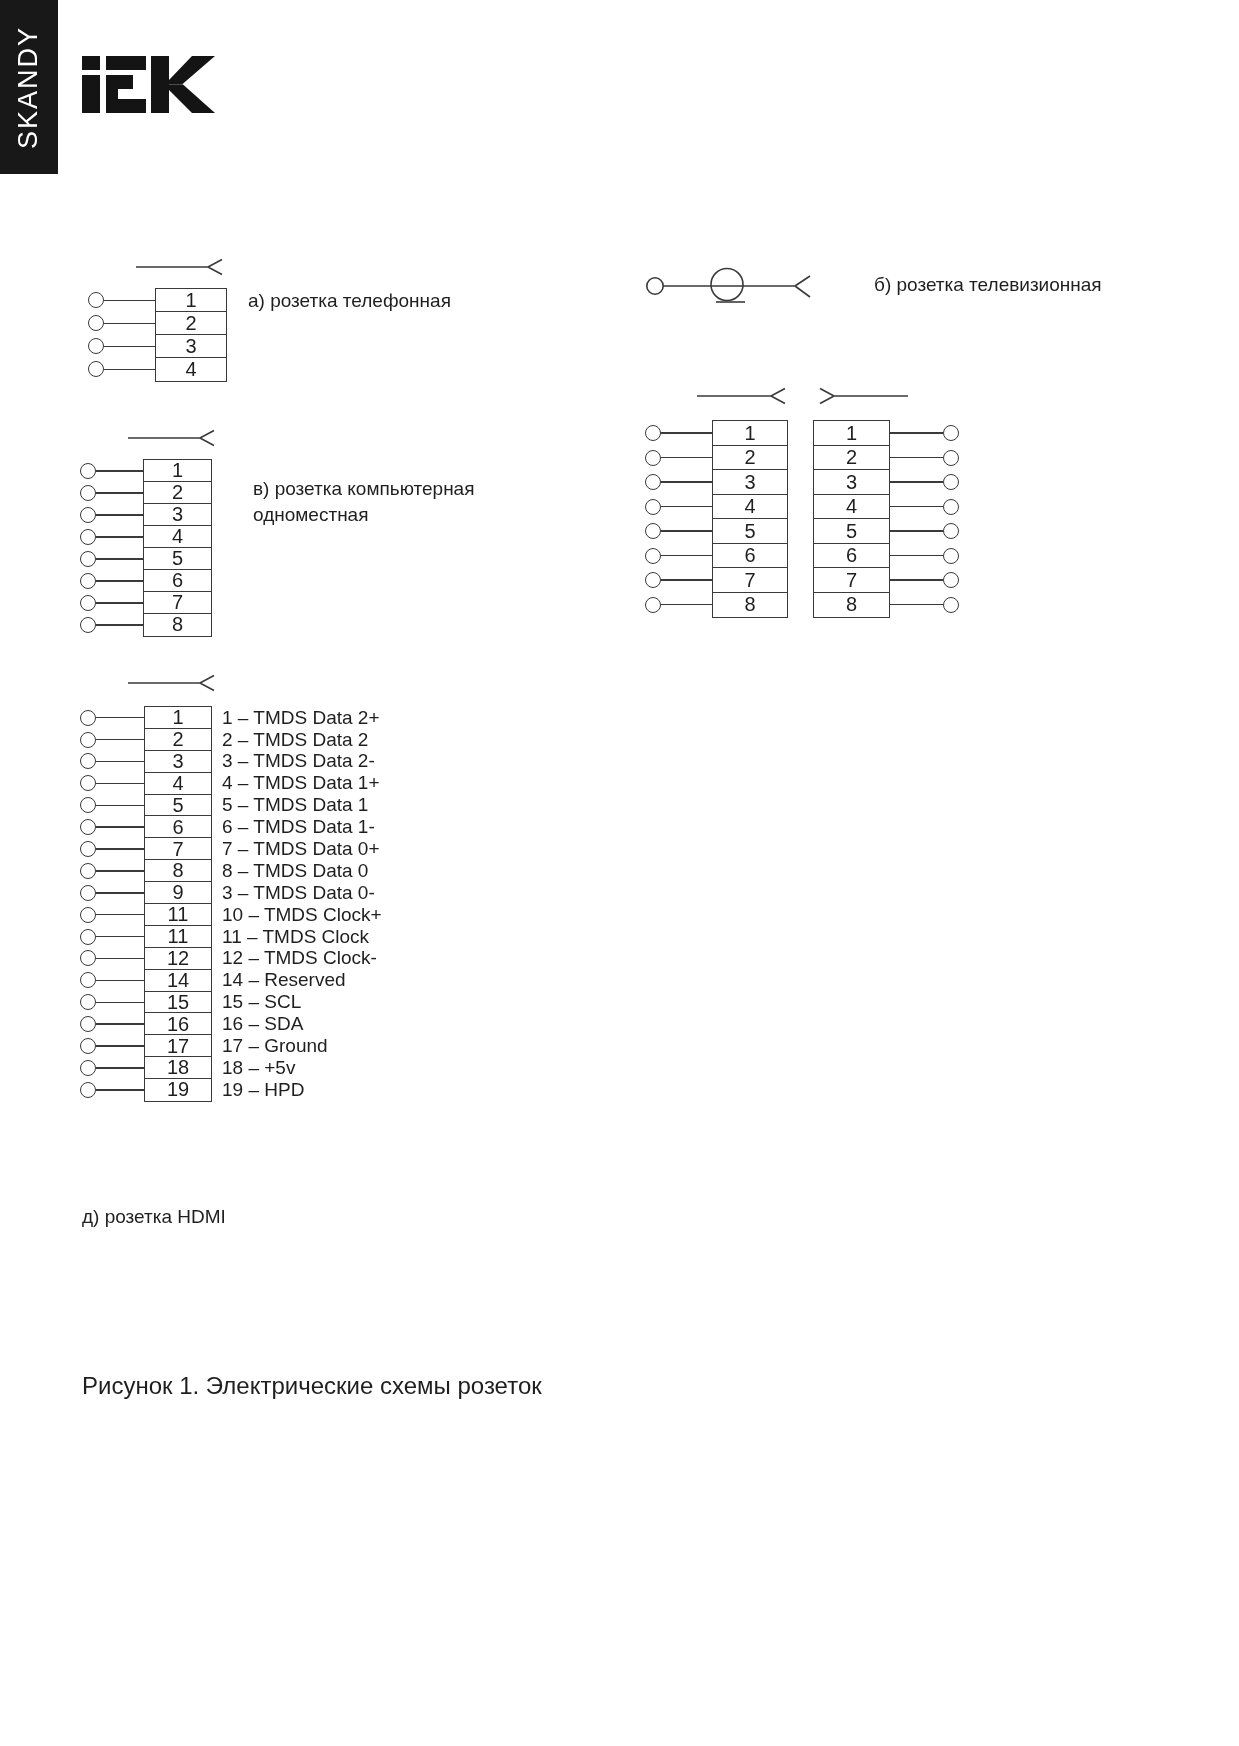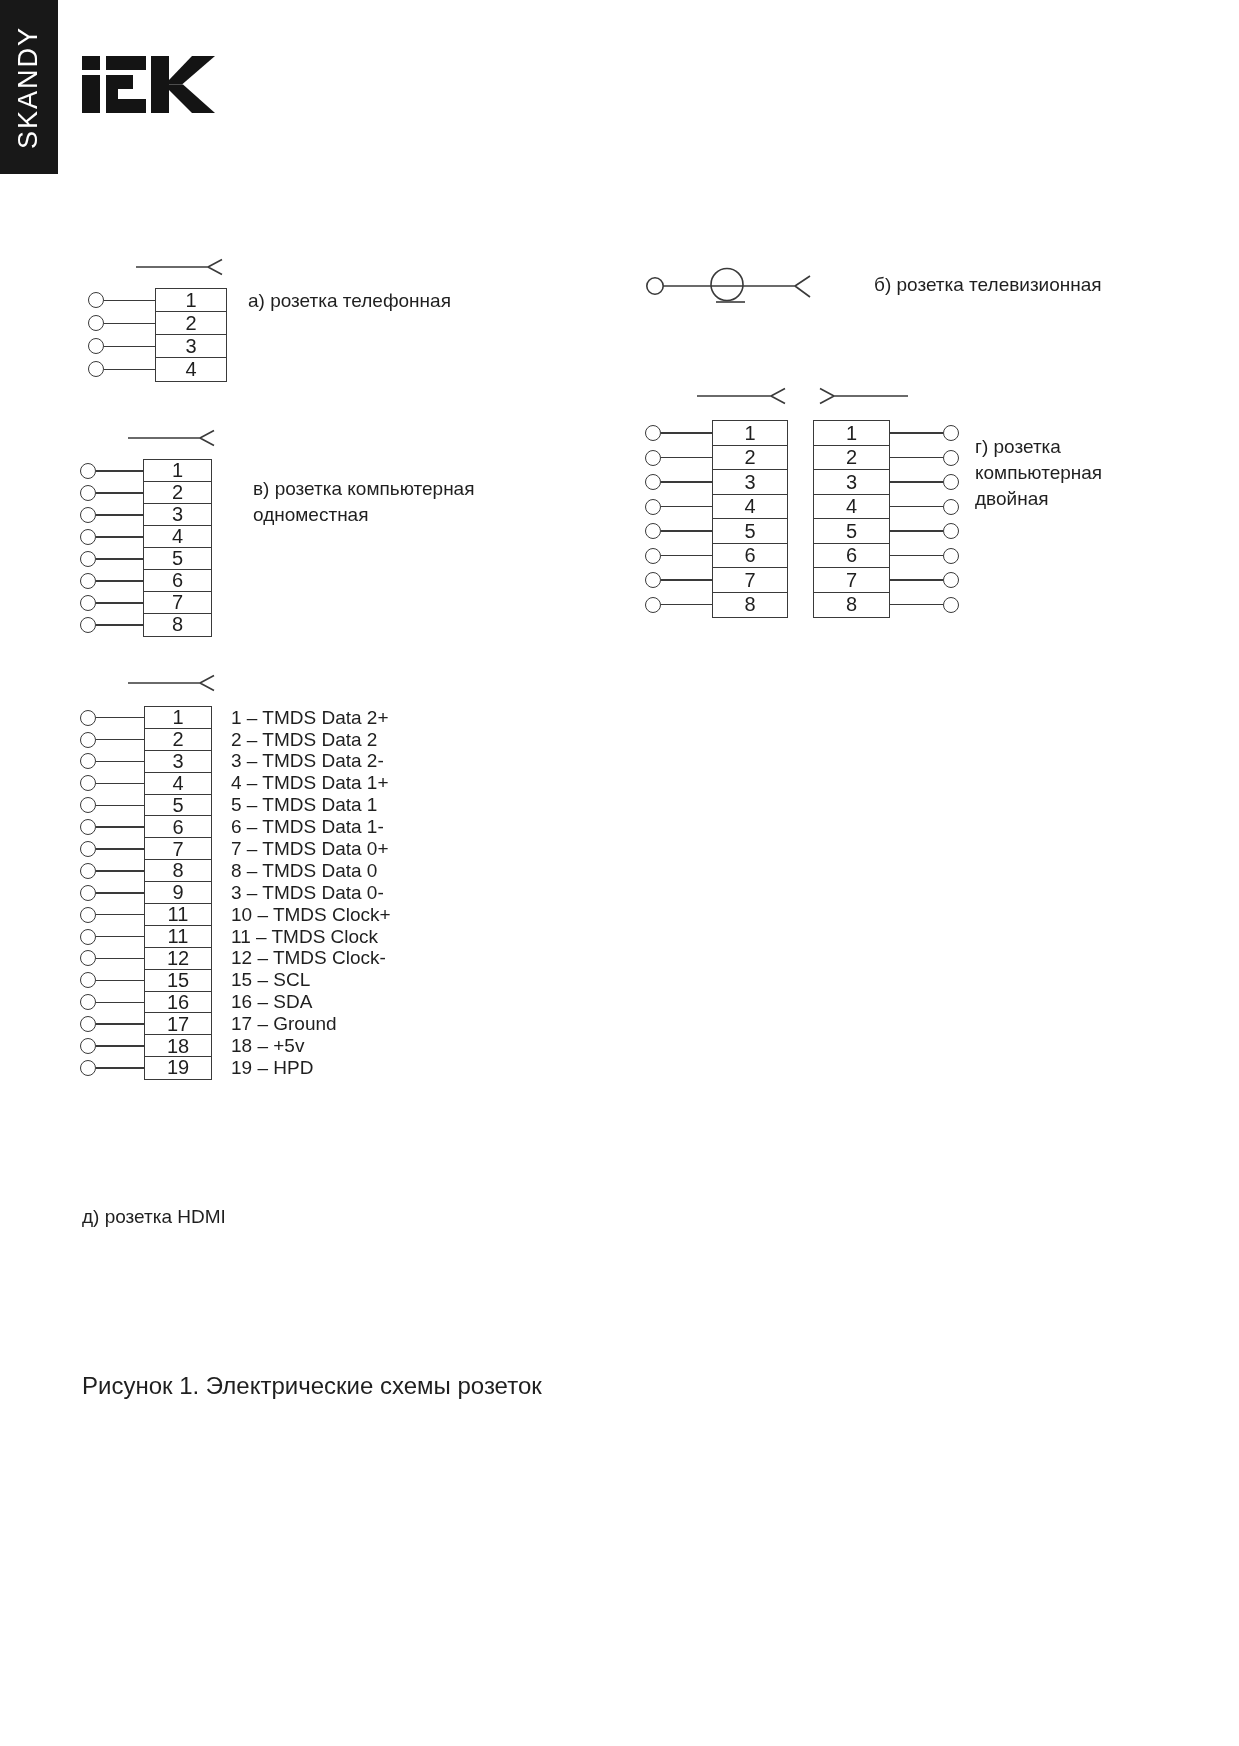--- a/index.html
+++ b/index.html
@@ -43,21 +43,21 @@
     box-sizing:border-box;height:100%;
     border:1.5px solid var(--ln);
     display:flex;align-items:center;justify-content:center;
     font-size:20px;color:var(--tx);background:#fff;
   }
   .pb-a  .pr{height:24.5px;} .pb-a  .wire{width:51px;} .pb-a  .cell{width:72px;}
   .pb-v  .pr{height:23.5px;} .pb-v  .wire{width:47px;} .pb-v  .cell{width:69px;}
   .pb-gl .pr{height:26px;}   .pb-gl .wire{width:51px;} .pb-gl .cell{width:76px;}
   .pb-gr .pr{height:26px;}   .pb-gr .wire{width:53px;} .pb-gr .cell{width:77px;}
   .pb-h  .pr{height:23.4px;} .pb-h  .wire{width:48px;} .pb-h  .cell{width:68px;}
-  .hlabel{margin-left:19px;font-size:19px;white-space:nowrap;color:var(--tx);}
+  .hlabel{margin-left:10px;font-size:19px;white-space:nowrap;color:var(--tx);}
   
   .lbl{position:absolute;font-size:19px;line-height:26px;white-space:nowrap;color:var(--tx);}
   .caption{position:absolute;left:82px;top:1372px;font-size:24px;color:var(--tx);}
   .arr{position:absolute;}
   .tvsym{position:absolute;left:645px;top:263px;}
 </style>
 </head>
 <body>
 
 <div class="page">
@@ -249,25 +249,20 @@
         <span class="cell">7</span>
         <span class="wire"></span>
         <span class="term"></span>
       </div>
     <div class="pr">
         <span class="cell">8</span>
         <span class="wire"></span>
         <span class="term"></span>
       </div>
   </div>
-  <div class="lbl" style="left:975px;top:434px">
-    <div>г) розетка</div>
-    <div>компьютерная</div>
-    <div>двойная</div>
-  </div>
 
   <svg class="arr" style="left:128px;top:674px" width="90" height="18" viewBox="0 0 90 18">
     <path d="M0 9 H72 M72 9 L86 1.5 M72 9 L86 16.5" fill="none" stroke="#3a3a3a" stroke-width="1.6"></path>
   </svg>
   <div class="pb pb-h" style="left:80px;top:706px">
     <div class="pr">
         <span class="term"></span>
         <span class="wire"></span>
         <span class="cell">1</span>
         <span class="hlabel">1 – TMDS Data 2+</span>
@@ -334,20 +329,26 @@
       </div>
     <div class="pr">
         <span class="term"></span>
         <span class="wire"></span>
         <span class="cell">12</span>
         <span class="hlabel">12 – TMDS Clock-</span>
       </div>
     <div class="pr">
         <span class="term"></span>
         <span class="wire"></span>
+        <span class="cell">14</span>
+        <span class="hlabel">14 – Reserved</span>
+      </div>
+    <div class="pr">
+        <span class="term"></span>
+        <span class="wire"></span>
         <span class="cell">15</span>
         <span class="hlabel">15 – SCL</span>
       </div>
     <div class="pr">
         <span class="term"></span>
         <span class="wire"></span>
         <span class="cell">16</span>
         <span class="hlabel">16 – SDA</span>
       </div>
     <div class="pr">

